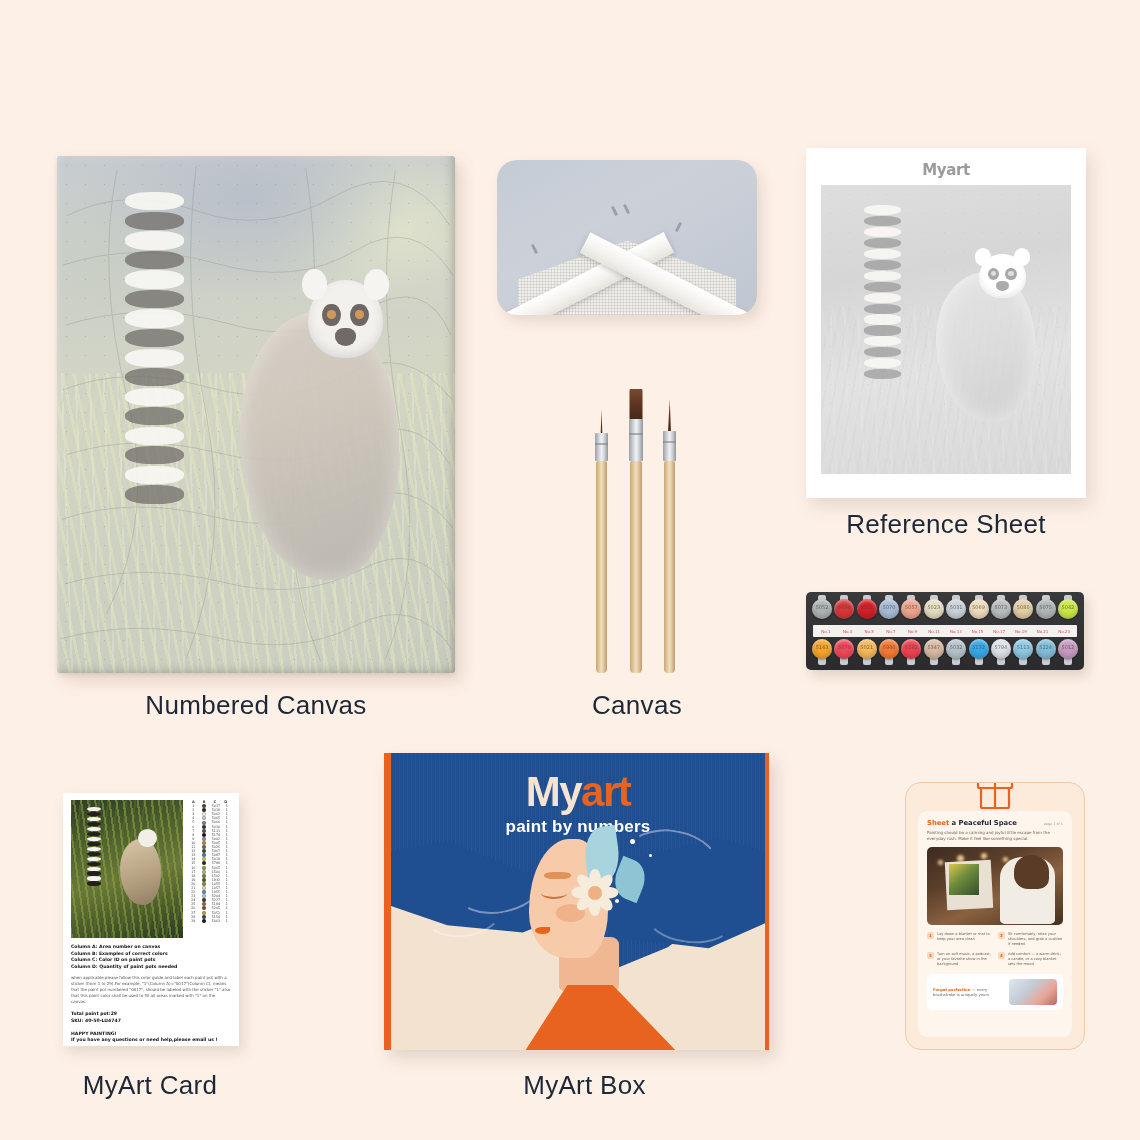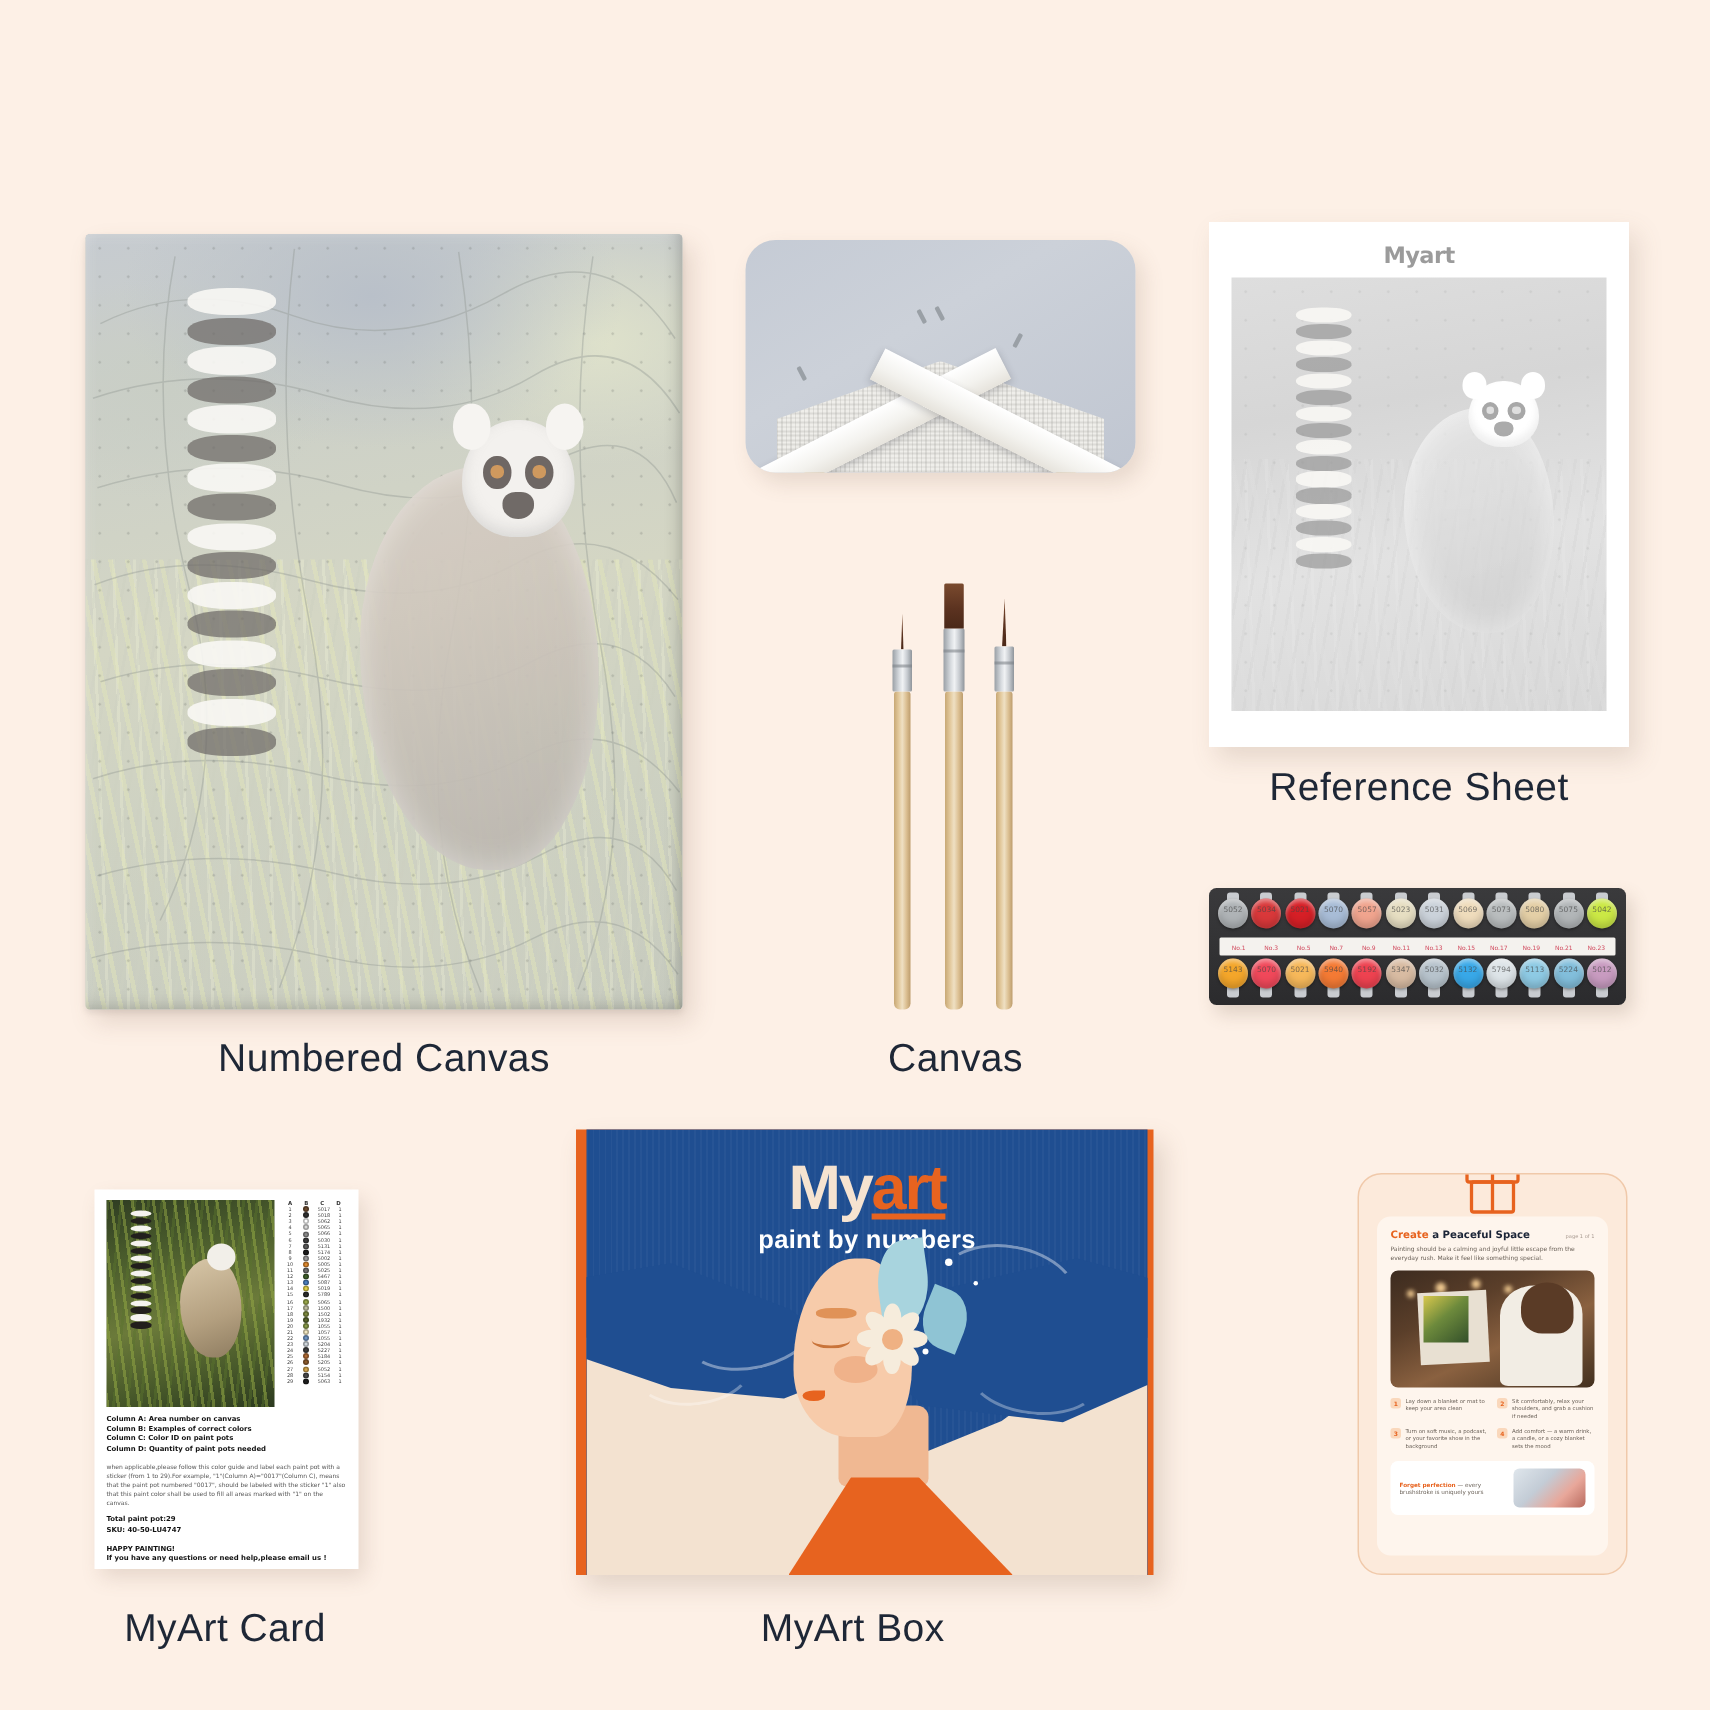--- a/index.html
+++ b/index.html
@@ -255,21 +255,21 @@
     position: relative; width: 100%; height: 100%; overflow: hidden;
     background: #1F4E91;
   }
   .box-face::after {
     content:""; position:absolute; inset:0; pointer-events:none;
     background: repeating-linear-gradient(90deg, rgba(255,255,255,.035) 0 1px, rgba(0,0,0,0) 1px 4px);
   }
   .brand { position: absolute; left: 0; top: 16px; width: 100%; text-align: center; z-index: 6; }
   .brand-row { font-size: 42px; font-weight: 700; letter-spacing: -1.5px; line-height: 46px; }
   .brand-my { color: #F6E3D0; }
-  .brand-art { color: #E7631F; text-decoration: underline; }
+  .brand-art { color: #E7631F; }
   .brand-sub { color: #ffffff; font-size: 17px; font-weight: 700; letter-spacing: .2px; margin-top: 2px; }
   .sand {
     position: absolute; left: 0; bottom: 0; width: 100%; height: 72%;
     background: #F3E2D0;
     clip-path: polygon(0% 26%, 14% 14%, 30% 22%, 46% 44%, 60% 62%, 74% 52%, 88% 34%, 100% 26%, 100% 100%, 0% 100%);
     z-index: 1;
   }
   .hair {
     position: absolute; background: #1F4E91; z-index: 3;
   }
@@ -951,35 +951,35 @@
         <div class="petal" style="transform:rotate(225deg)"></div>
         <div class="petal" style="transform:rotate(270deg)"></div>
         <div class="petal" style="transform:rotate(315deg)"></div>
         <div class="daisy-core"></div>
       </div>
       <div class="dot-s" style="left:64%; top:29%; width:5px; height:5px;"></div>
       <div class="dot-s" style="left:69%; top:34%; width:3px; height:3px;"></div>
       <div class="dot-s" style="left:60%; top:49%; width:4px; height:4px;"></div>
     </div>
   </div>
-  <div class="caption" style="left:376px; top:1070px; width:385px;">MyArt Box</div>
+  <div class="caption" style="left:392px; top:1070px; width:385px;">MyArt Box</div>
 
   <div class="pdfguide">
     <svg class="gift" width="46" height="40" viewBox="0 0 46 40">
       <g fill="none" stroke="#E7631F" stroke-width="2.2">
         <path d="M14 8 Q17 1 22 9"></path>
           <path d="M32 8 Q29 1 24 9"></path>
         <rect x="6" y="10" width="34" height="7" rx="1.5"></rect>
         <rect x="9" y="17" width="28" height="20" rx="1.5"></rect>
         <path d="M23 10 V37"></path>
       </g>
     </svg>
     <div class="pg-card">
       <div class="pg-head">
-        <div class="pg-title"><em>Create</em><span> a Peaceful Space</span></div>
+        <div class="pg-title"><em>Sheet</em><span> a Peaceful Space</span></div>
         <div class="pg-page">page 1 of 1</div>
       </div>
       <div class="pg-sub">Painting should be a calming and joyful little escape from the everyday rush. Make it feel like something special.</div>
       <div class="pg-photo">
         <div class="bokeh" style="left:22%; top:10%; width:7px; height:7px;"></div>
         <div class="bokeh" style="left:40%; top:7%;  width:6px; height:6px;"></div>
         <div class="bokeh" style="left:56%; top:12%; width:5px; height:5px;"></div>
         <div class="bokeh" style="left:8%;  top:16%; width:5px; height:5px;"></div>
         <div class="easel"></div>
         <div class="paint"></div>

